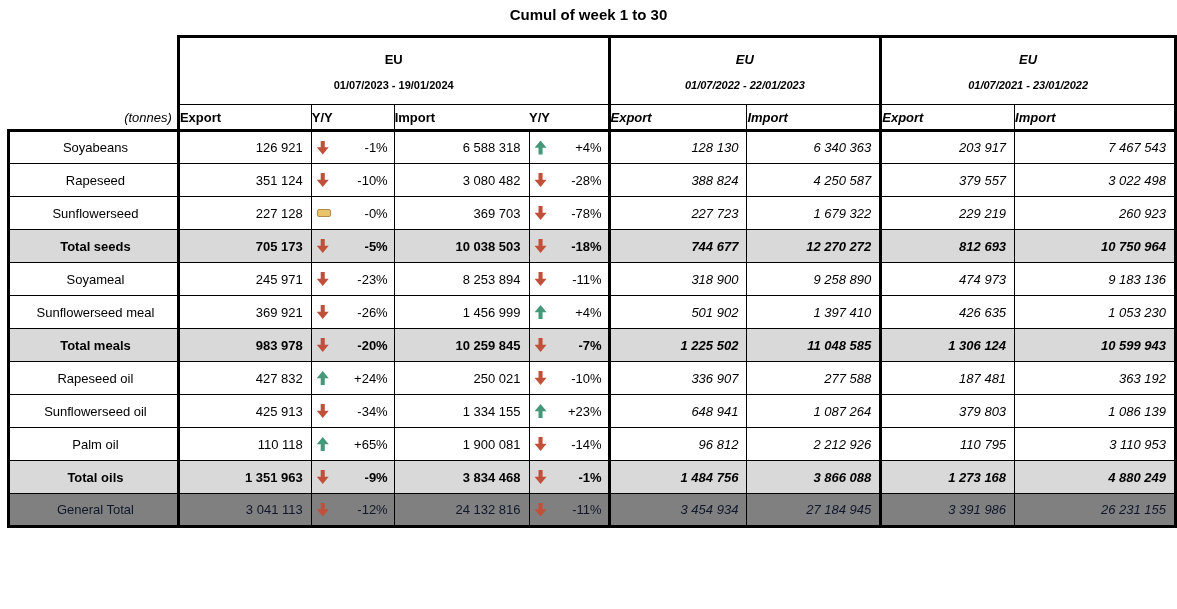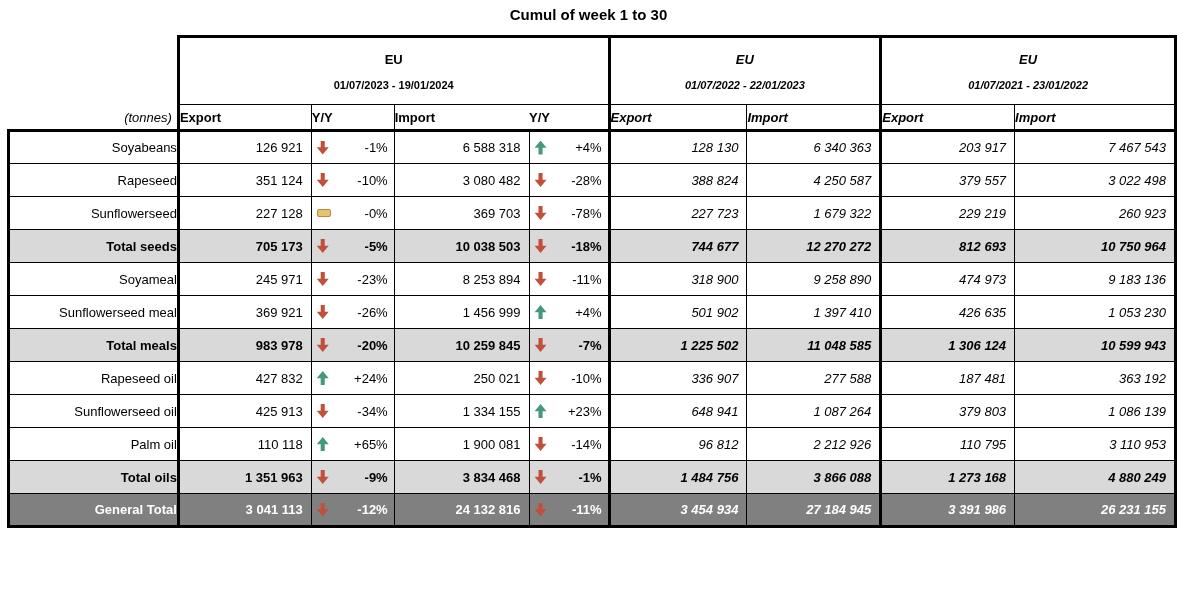--- a/index.html
+++ b/index.html
@@ -46,35 +46,35 @@
   }
   th.nbr { border-right:none; }
   th.nbl { border-left:none; }
 
   
   .gl { border-left:3px solid #000; }
   .gr { border-right:3px solid #000; }
 
   
   tbody tr { height:33px; }
-  td.lbl { text-align:right; padding-left:4px; border-left:3px solid #000;margin-left:40px; }
+  td.lbl { text-align:center; padding-left:4px; border-left:3px solid #000;margin-left:40px; }
   tr.first td.lbl { border-top:3px solid #000; }
   td.num { text-align:right; padding-right:8px; }
   td.yy  { padding:0; }
   td.yy .wrap {
     display:flex; justify-content:space-between; align-items:center;
     height:100%; padding:0 6px 0 5px;
   }
   .icon { display:inline-block; width:12px; height:14px; flex:0 0 auto; }
   .t-down { background:#C1503A; clip-path:polygon(33% 0,67% 0,67% 48%,100% 48%,50% 100%,0 48%,33% 48%); }
   .t-up   { background:#459879; clip-path:polygon(50% 0,100% 52%,67% 52%,67% 100%,33% 100%,33% 52%,0 52%); }
   .t-flat { width:14px; height:8px; background:#E8C36A; border:1px solid #AE8C47; border-radius:2px; }
 
   tr.total td { background:#D9D9D9; font-weight:bold; }
-  tr.grand td { background:#808080; color:#ffffff; font-weight:bold; border-bottom:3px solid #000; }
+  tr.grand td { background:#808080; color:#0f172a; font-weight:normal; border-bottom:3px solid #000; }
 </style>
 </head>
 <body>
 
 <div class="title">Cumul of week 1 to 30</div>
 
 <table>
   <colgroup>
     <col class="c-label">
       <col class="c-exp1">

